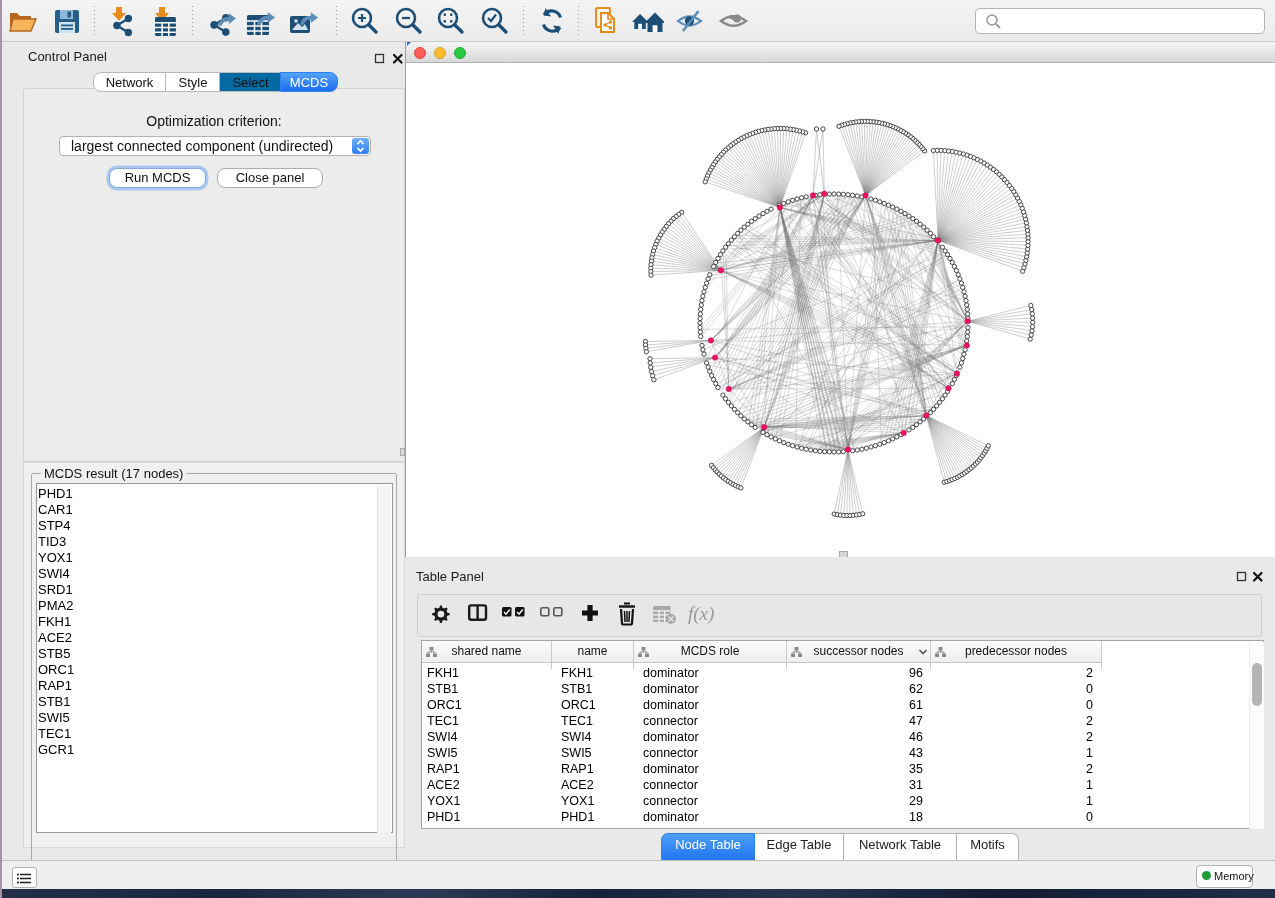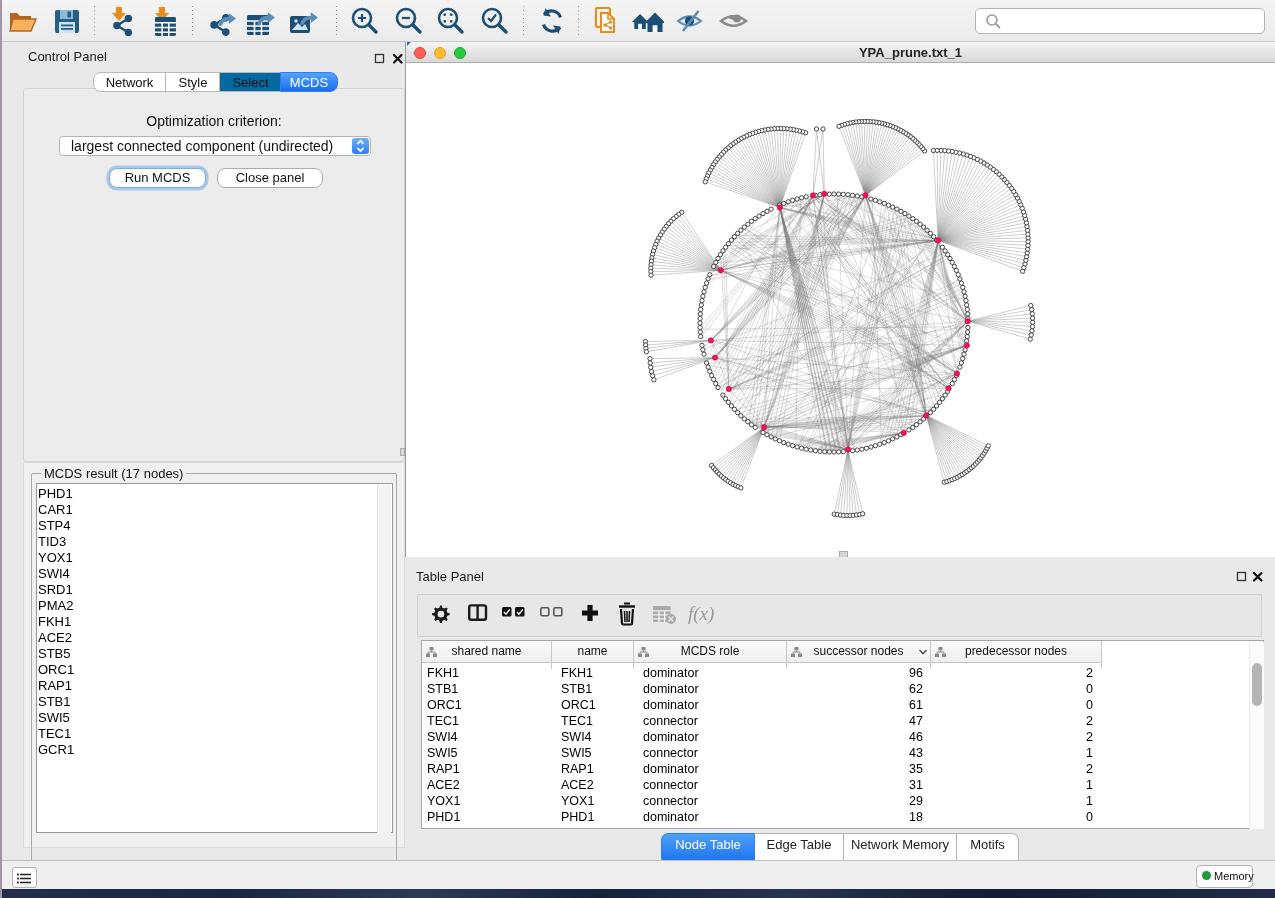--- a/index.html
+++ b/index.html
@@ -221,21 +221,20 @@
         <div id="fstrack"></div>
       </div>
     </div>
   </div>
 <div id="netwin">
     <div id="nettitle">
       <div style="position:absolute;left:1px;top:0;width:0;height:0;border-left:4px solid #2d66c2;border-bottom:4px solid transparent"></div>
       <div class="tl" style="left:8px;background:#ff5f57;border:1px solid #e0443e"></div>
       <div class="tl" style="left:28px;background:#febc2e;border:1px solid #dea123"></div>
       <div class="tl" style="left:48px;background:#28c840;border:1px solid #1dad2b"></div>
-      <span>YPA_prune.txt_1</span>
     </div>
     <div id="netcanvas">
       <svg width="869" height="494" viewBox="0 0 869 494" style="position:absolute;left:0;top:0">
         <path d="M373.9 144.5L399.6 69.8M373.9 144.5L396.6 68.8M373.9 144.5L393.5 68.0M373.9 144.5L390.4 67.2M373.9 144.5L387.3 66.6M373.9 144.5L384.2 66.2M373.9 144.5L381.0 65.8M373.9 144.5L377.8 65.6M373.9 144.5L374.6 65.5M373.9 144.5L371.5 65.5M373.9 144.5L368.3 65.7M373.9 144.5L365.1 66.0M373.9 144.5L362.0 66.4M373.9 144.5L358.8 67.0M373.9 144.5L355.7 67.6M373.9 144.5L352.6 68.4M373.9 144.5L349.6 69.3M373.9 144.5L346.6 70.4M373.9 144.5L343.6 71.5M373.9 144.5L340.7 72.8M373.9 144.5L337.8 74.2M373.9 144.5L335.0 75.7M373.9 144.5L332.3 77.3M373.9 144.5L329.6 79.1M373.9 144.5L327.0 80.9M373.9 144.5L324.5 82.8M373.9 144.5L322.1 84.9M373.9 144.5L319.7 87.0M373.9 144.5L317.4 89.2M373.9 144.5L315.3 91.6M373.9 144.5L313.2 94.0M373.9 144.5L311.2 96.4M373.9 144.5L309.3 99.0M373.9 144.5L307.5 101.7M373.9 144.5L305.9 104.4M373.9 144.5L304.3 107.1M373.9 144.5L302.8 110.0M373.9 144.5L301.5 112.9M373.9 144.5L300.3 115.8M373.9 144.5L299.2 118.8M459.5 132.4L518.6 87.9M459.5 132.4L516.8 85.6M459.5 132.4L514.9 83.4M459.5 132.4L513.0 81.2M459.5 132.4L510.9 79.2M459.5 132.4L508.8 77.2M459.5 132.4L506.6 75.3M459.5 132.4L504.3 73.5M459.5 132.4L502.0 71.8M459.5 132.4L499.6 70.2M459.5 132.4L497.1 68.7M459.5 132.4L494.6 67.3M459.5 132.4L492.0 65.9M459.5 132.4L489.4 64.7M459.5 132.4L486.7 63.6M459.5 132.4L484.0 62.6M459.5 132.4L481.3 61.7M459.5 132.4L478.5 60.9M459.5 132.4L475.7 60.2M459.5 132.4L472.9 59.6M459.5 132.4L470.0 59.1M459.5 132.4L467.1 58.8M459.5 132.4L464.2 58.6M459.5 132.4L461.3 58.4M459.5 132.4L458.4 58.4M459.5 132.4L455.5 58.5M459.5 132.4L452.7 58.7M459.5 132.4L449.8 59.0M459.5 132.4L446.9 59.5M459.5 132.4L444.1 60.0M459.5 132.4L441.3 60.7M459.5 132.4L438.5 61.5M459.5 132.4L435.7 62.3M459.5 132.4L433.0 63.3M532.1 177.4L616.7 208.2M532.1 177.4L617.9 204.6M532.1 177.4L619.0 201.0M532.1 177.4L619.9 197.3M532.1 177.4L620.6 193.6M532.1 177.4L621.2 189.9M532.1 177.4L621.7 186.1M532.1 177.4L622.0 182.4M532.1 177.4L622.1 178.6M532.1 177.4L622.1 174.8M532.1 177.4L621.9 171.1M532.1 177.4L621.5 167.3M532.1 177.4L621.0 163.6M532.1 177.4L620.4 159.8M532.1 177.4L619.6 156.1M532.1 177.4L618.6 152.5M532.1 177.4L617.5 148.9M532.1 177.4L616.2 145.3M532.1 177.4L614.8 141.8M532.1 177.4L613.2 138.4M532.1 177.4L611.5 135.0M532.1 177.4L609.7 131.7M532.1 177.4L607.7 128.5M532.1 177.4L605.6 125.4M532.1 177.4L603.3 122.4M532.1 177.4L600.9 119.4M532.1 177.4L598.4 116.6M532.1 177.4L595.8 113.9M532.1 177.4L593.1 111.2M532.1 177.4L590.3 108.7M532.1 177.4L587.4 106.4M532.1 177.4L584.3 104.1M532.1 177.4L581.2 102.0M532.1 177.4L578.0 100.0M532.1 177.4L574.7 98.1M532.1 177.4L571.3 96.4M532.1 177.4L567.9 94.8M532.1 177.4L564.4 93.4M532.1 177.4L560.9 92.1M532.1 177.4L557.3 91.0M532.1 177.4L553.6 90.0M532.1 177.4L549.9 89.2M532.1 177.4L546.2 88.5M532.1 177.4L542.5 88.0M532.1 177.4L538.7 87.6M532.1 177.4L534.9 87.4M532.1 177.4L531.2 87.4M532.1 177.4L527.4 87.5M561.7 258.2L624.2 276.1M561.7 258.2L625.2 272.0M561.7 258.2L626.0 267.8M561.7 258.2L626.5 263.6M561.7 258.2L626.7 259.3M561.7 258.2L626.6 255.1M561.7 258.2L626.3 250.8M561.7 258.2L625.7 246.6M561.7 258.2L624.8 242.5M520.3 352.6L538.2 419.2M520.3 352.6L540.9 418.5M520.3 352.6L543.5 417.6M520.3 352.6L546.1 416.6M520.3 352.6L548.7 415.5M520.3 352.6L551.3 414.3M520.3 352.6L553.8 412.9M520.3 352.6L556.2 411.5M520.3 352.6L558.6 410.0M520.3 352.6L560.9 408.4M520.3 352.6L563.1 406.7M520.3 352.6L565.3 404.9M520.3 352.6L567.4 403.1M520.3 352.6L569.4 401.1M520.3 352.6L571.3 399.1M520.3 352.6L573.2 397.0M520.3 352.6L574.9 394.8M520.3 352.6L576.6 392.5M520.3 352.6L578.2 390.2M520.3 352.6L579.7 387.8M520.3 352.6L581.0 385.3M520.3 352.6L582.3 382.8M441.9 386.5L428.2 451.1M441.9 386.5L431.3 451.6M441.9 386.5L434.5 452.1M441.9 386.5L437.7 452.4M441.9 386.5L440.9 452.5M441.9 386.5L444.1 452.5M441.9 386.5L447.3 452.3M441.9 386.5L450.5 451.9M441.9 386.5L453.6 451.5M441.9 386.5L456.7 450.8M358.2 364.2L305.6 402.4M358.2 364.2L307.4 404.7M358.2 364.2L309.2 406.9M358.2 364.2L311.1 409.0M358.2 364.2L313.2 411.1M358.2 364.2L315.3 413.0M358.2 364.2L317.5 414.9M358.2 364.2L319.8 416.6M358.2 364.2L322.1 418.3M358.2 364.2L324.6 419.8M358.2 364.2L327.1 421.3M358.2 364.2L329.6 422.6M358.2 364.2L332.2 423.8M358.2 364.2L334.9 424.9M309.0 294.6L244.0 295.7M309.0 294.6L244.2 300.0M309.0 294.6L244.7 304.3M309.0 294.6L245.5 308.6M309.0 294.6L246.6 312.7M309.0 294.6L247.9 316.8M304.9 277.4L239.4 278.5M304.9 277.4L239.6 282.0M304.9 277.4L239.9 285.4M304.9 277.4L240.4 288.8M314.8 207.3L275.7 149.3M314.8 207.3L272.8 151.3M314.8 207.3L270.1 153.5M314.8 207.3L267.4 155.7M314.8 207.3L264.9 158.2M314.8 207.3L262.5 160.7M314.8 207.3L260.3 163.4M314.8 207.3L258.2 166.2M314.8 207.3L256.2 169.0M314.8 207.3L254.4 172.0M314.8 207.3L252.7 175.1M314.8 207.3L251.1 178.2M314.8 207.3L249.8 181.4M314.8 207.3L248.6 184.7M314.8 207.3L247.5 188.0M314.8 207.3L246.6 191.4M314.8 207.3L245.9 194.8M314.8 207.3L245.4 198.2M314.8 207.3L245.0 201.7M314.8 207.3L244.8 205.2M314.8 207.3L244.8 208.7M314.8 207.3L245.0 212.2M407.0 132.4L410.5 66.0M418.3 130.8L417.0 66.0M418.3 130.8L410.5 66.0M407.0 132.4L417.0 66.0" stroke="#8a8a8a" stroke-width="0.6" opacity="0.7" fill="none"></path>
         <path d="M373.9 144.5L342.9 358.3M373.9 144.5L346.5 361.1M373.9 144.5L350.2 363.8M373.9 144.5L420.9 387.8M373.9 144.5L425.6 388.0M373.9 144.5L430.2 388.0M373.9 144.5L434.9 387.8M373.9 144.5L416.7 387.5M373.9 144.5L421.3 387.8M373.9 144.5L426.0 388.0M373.9 144.5L430.6 388.0M373.9 144.5L435.3 387.8M373.9 144.5L439.9 387.5M373.9 144.5L444.5 387.0M373.9 144.5L449.1 386.4M373.9 144.5L420.2 387.8M373.9 144.5L424.8 388.0M373.9 144.5L429.5 388.0M373.9 144.5L434.1 387.9M373.9 144.5L438.8 387.6M373.9 144.5L443.4 387.1M373.9 144.5L448.0 386.5M373.9 144.5L541.6 193.5M373.9 144.5L539.2 189.7M373.9 144.5L536.5 186.0M373.9 144.5L533.8 182.4M373.9 144.5L530.9 178.9M373.9 144.5L527.9 175.5M407.0 132.4L558.4 234.6M407.0 132.4L557.4 230.2M407.0 132.4L556.2 225.9M407.0 132.4L295.1 264.3M407.0 132.4L295.3 268.8M407.0 132.4L295.7 273.2M407.0 132.4L304.7 308.0M407.0 132.4L306.5 312.2M407.0 132.4L308.5 316.2M407.0 132.4L310.6 320.2M407.0 132.4L312.9 324.1M407.0 132.4L315.3 327.9M418.3 130.8L349.7 363.5M418.3 130.8L353.5 366.1M418.3 130.8L357.4 368.5M418.3 130.8L361.4 370.8M418.3 130.8L365.5 373.0M418.3 130.8L369.6 375.0M418.3 130.8L373.8 376.9M418.3 130.8L311.6 198.0M418.3 130.8L309.5 201.9M418.3 130.8L307.4 206.0M418.3 130.8L305.5 210.0M418.3 130.8L303.8 214.2M459.5 132.4L315.4 328.1M459.5 132.4L317.9 331.8M459.5 132.4L320.6 335.5M459.5 132.4L323.4 339.0M459.5 132.4L326.3 342.5M459.5 132.4L329.4 345.9M459.5 132.4L332.5 349.1M459.5 132.4L335.8 352.3M459.5 132.4L339.2 355.3M459.5 132.4L518.6 353.7M459.5 132.4L522.0 350.6M459.5 132.4L525.2 347.4M459.5 132.4L528.3 344.1M459.5 132.4L531.3 340.6M459.5 132.4L534.1 337.1M459.5 132.4L536.9 333.5M532.1 177.4L473.7 380.2M532.1 177.4L478.0 378.6M532.1 177.4L482.3 376.8M532.1 177.4L486.5 375.0M532.1 177.4L490.6 372.9M532.1 177.4L494.7 370.7M532.1 177.4L498.7 368.4M532.1 177.4L502.6 366.0M532.1 177.4L310.4 200.2M532.1 177.4L308.3 204.2M532.1 177.4L306.4 208.2M532.1 177.4L304.6 212.3M532.1 177.4L302.9 216.5M532.1 177.4L556.2 294.0M532.1 177.4L557.4 289.7M532.1 177.4L558.4 285.3M532.1 177.4L559.2 280.9M532.1 177.4L559.9 276.5M532.1 177.4L331.1 172.3M532.1 177.4L328.0 175.6M532.1 177.4L325.0 179.1M532.1 177.4L322.1 182.6M532.1 177.4L319.4 186.2M532.1 177.4L504.5 364.7M532.1 177.4L508.2 362.1M561.7 258.2L415.9 132.5M561.7 258.2L411.3 133.0M561.7 258.2L406.7 133.7M561.7 258.2L411.1 387.0M561.7 258.2L415.7 387.5M561.7 258.2L420.4 387.8M561.7 258.2L425.0 388.0M561.7 258.2L429.6 388.0M561.7 258.2L434.3 387.9M561.7 258.2L438.9 387.6M561.7 258.2L522.1 169.6M561.7 258.2L518.8 166.5M561.7 258.2L515.4 163.5M561.7 258.2L511.8 160.6M561.7 258.2L508.2 157.9M561.7 258.2L504.4 155.2M561.7 258.2L392.4 136.7M561.7 258.2L387.9 138.0M560.8 282.4L330.2 346.8M560.8 282.4L333.4 350.0M560.8 282.4L336.7 353.1M560.8 282.4L340.2 356.1M560.8 282.4L343.7 359.0M560.8 282.4L347.3 361.8M560.8 282.4L351.1 364.4M560.8 282.4L354.9 366.9M560.8 282.4L358.8 369.3M551.0 310.5L342.2 162.2M551.0 310.5L338.7 165.2M551.0 310.5L335.3 168.2M551.0 310.5L332.0 171.4M551.0 310.5L390.6 382.8M551.0 310.5L395.0 384.0M551.0 310.5L399.5 385.0M551.0 310.5L357.6 368.6M542.5 325.3L395.4 135.9M542.5 325.3L390.9 137.1M542.5 325.3L386.5 138.4M542.5 325.3L331.0 172.5M542.5 325.3L327.9 175.8M542.5 325.3L324.9 179.2M542.5 325.3L322.0 182.7M542.5 325.3L319.3 186.3M520.3 352.6L340.5 356.4M520.3 352.6L344.0 359.3M520.3 352.6L347.7 362.0M520.3 352.6L351.4 364.7M520.3 352.6L355.3 367.2M520.3 352.6L497.4 150.8M520.3 352.6L493.4 148.5M520.3 352.6L489.3 146.4M520.3 352.6L485.1 144.4M520.3 352.6L480.9 142.6M520.3 352.6L461.5 136.1M520.3 352.6L457.0 135.1M520.3 352.6L452.4 134.2M520.3 352.6L447.8 133.4M520.3 352.6L443.2 132.8M497.7 369.9L388.4 382.2M497.7 369.9L392.8 383.4M497.7 369.9L397.3 384.5M497.7 369.9L401.8 385.5M497.7 369.9L406.4 386.3M497.7 369.9L411.0 386.9M497.7 369.9L415.6 387.4M497.7 369.9L420.2 387.8M497.7 369.9L348.5 362.6M441.9 386.5L340.0 356.0M441.9 386.5L343.6 358.9M441.9 386.5L347.2 361.7M441.9 386.5L350.9 364.3M441.9 386.5L354.8 366.9M441.9 386.5L358.7 369.2M441.9 386.5L362.7 371.5M441.9 386.5L496.8 150.5M441.9 386.5L492.8 148.2M441.9 386.5L488.7 146.1M441.9 386.5L484.6 144.2M441.9 386.5L480.3 142.3M441.9 386.5L476.0 140.6M441.9 386.5L411.4 133.0M441.9 386.5L406.8 133.6M441.9 386.5L402.2 134.4M358.2 364.2L453.2 134.3M358.2 364.2L448.7 133.6M358.2 364.2L444.1 132.9M358.2 364.2L439.4 132.5M358.2 364.2L434.8 132.2M358.2 364.2L501.3 366.8M358.2 364.2L505.1 364.3M358.2 364.2L508.8 361.6M358.2 364.2L512.5 358.9M358.2 364.2L516.0 356.0M358.2 364.2L519.4 353.0M358.2 364.2L522.7 349.8M358.2 364.2L525.9 346.6M358.2 364.2L529.0 343.3M358.2 364.2L552.9 215.9M322.8 326.0L558.3 234.4M322.8 326.0L557.3 230.0M322.8 326.0L556.1 225.7M322.8 326.0L554.8 221.4M322.8 326.0L553.3 217.2M322.8 326.0L319.8 185.5M322.8 326.0L317.2 189.2M322.8 326.0L314.7 193.0M309.0 294.6L460.3 135.8M309.0 294.6L455.8 134.8M309.0 294.6L451.2 134.0M309.0 294.6L446.6 133.3M309.0 294.6L442.0 132.7M309.0 294.6L437.4 132.3M309.0 294.6L432.7 132.1M309.0 294.6L522.8 349.7M304.9 277.4L458.9 135.5M304.9 277.4L454.4 134.5M304.9 277.4L449.8 133.7M304.9 277.4L445.3 133.1M304.9 277.4L440.6 132.6M304.9 277.4L436.0 132.2M314.8 207.3L542.3 325.5M314.8 207.3L544.6 321.6M314.8 207.3L546.8 317.6M314.8 207.3L548.8 313.6M314.8 207.3L550.6 309.5M314.8 207.3L552.4 305.4M314.8 207.3L510.9 159.9M314.8 207.3L507.2 157.2M314.8 207.3L503.5 154.6M314.8 207.3L499.6 152.1M373.9 144.5L407.0 132.4M373.9 144.5L459.5 132.4M373.9 144.5L551.0 310.5M373.9 144.5L497.7 369.9M373.9 144.5L441.9 386.5M373.9 144.5L358.2 364.2M373.9 144.5L314.8 207.3M407.0 132.4L551.0 310.5M407.0 132.4L441.9 386.5M407.0 132.4L322.8 326.0M418.3 130.8L532.1 177.4M418.3 130.8L560.8 282.4M418.3 130.8L520.3 352.6M418.3 130.8L358.2 364.2M459.5 132.4L532.1 177.4M459.5 132.4L561.7 258.2M459.5 132.4L560.8 282.4M459.5 132.4L497.7 369.9M459.5 132.4L441.9 386.5M459.5 132.4L309.0 294.6M459.5 132.4L314.8 207.3M532.1 177.4L551.0 310.5M532.1 177.4L497.7 369.9M532.1 177.4L322.8 326.0M532.1 177.4L314.8 207.3M561.7 258.2L560.8 282.4M561.7 258.2L441.9 386.5M561.7 258.2L358.2 364.2M561.7 258.2L322.8 326.0M561.7 258.2L304.9 277.4M561.7 258.2L314.8 207.3M560.8 282.4L551.0 310.5M560.8 282.4L520.3 352.6M560.8 282.4L358.2 364.2M560.8 282.4L322.8 326.0M560.8 282.4L304.9 277.4M560.8 282.4L314.8 207.3M551.0 310.5L322.8 326.0M551.0 310.5L309.0 294.6M542.5 325.3L322.8 326.0M542.5 325.3L304.9 277.4M520.3 352.6L497.7 369.9M520.3 352.6L441.9 386.5M520.3 352.6L309.0 294.6M520.3 352.6L304.9 277.4M497.7 369.9L309.0 294.6M441.9 386.5L304.9 277.4M358.2 364.2L322.8 326.0M358.2 364.2L304.9 277.4M322.8 326.0L304.9 277.4M560.9 263.7L295.2 266.3M401.8 385.5L511.7 160.5M389.5 137.5L536.0 334.7M311.1 321.1L540.9 192.4M426.3 388.0L506.5 156.7M313.2 324.6L542.6 195.0M508.0 362.3L405.9 133.8M557.0 291.2L338.5 165.3M480.2 142.3L392.5 383.3M367.8 374.1L527.0 174.5M525.0 172.4L392.2 383.3M431.2 132.0L442.4 387.3M330.7 347.3L534.9 183.8M313.0 324.2L540.9 192.3M550.0 311.1L337.6 166.1M400.0 385.1L500.6 152.7M322.5 182.0L558.7 236.6M386.9 138.3L354.6 366.8M429.6 388.0L544.3 322.1M299.5 226.8L352.6 154.6M561.0 263.1L496.3 150.2M458.5 135.4L297.4 284.4M549.5 312.1L410.9 386.9M524.5 348.0L404.9 133.9M500.8 152.9L543.5 323.5M389.7 382.6L394.6 136.1M560.6 270.3L323.9 339.7M560.8 253.7L431.7 387.9M387.4 138.1L547.1 317.1M551.3 307.9L503.1 154.4M527.5 175.1L379.2 140.9M302.4 302.0L522.7 349.8M322.8 338.3L408.0 133.5M466.2 137.4L475.4 379.6M416.3 132.5L432.2 387.9M538.2 331.7L367.3 373.9M539.3 189.9L297.8 286.2M405.8 133.8L325.2 178.8M445.6 386.9L332.3 171.1M418.0 132.4L554.4 299.9M302.0 300.8L560.9 263.7M560.8 252.2L485.2 144.4M526.7 345.8L384.7 381.0M300.4 296.2L382.3 139.8" stroke="#787878" stroke-width="0.65" opacity="0.4" fill="none"></path>
         <g fill="#fff" stroke="#3d3d3d" stroke-width="0.95">
           <circle cx="561.9" cy="255.5" r="2.15"></circle>
           <circle cx="561.7" cy="251.0" r="2.15"></circle>
           <circle cx="561.3" cy="246.5" r="2.15"></circle>
           <circle cx="560.7" cy="242.0" r="2.15"></circle>
@@ -779,21 +778,21 @@
       <div class="trow" style="left:139px;top:168px">PHD1</div>
       <div class="trow" style="left:221px;top:168px">dominator</div>
       <div class="trow" style="left:365px;top:168px;width:136px;text-align:right">18</div>
       <div class="trow" style="left:509px;top:168px;width:162px;text-align:right">0</div>
       <div id="vtrack"></div>
       <div id="vthumb"></div>
     </div>
     <div id="btabs">
       <div class="btab" style="left:0px;width:94px;background:linear-gradient(#4da0f8,#1a6eee);color:#fff;border-radius:7px 0 0 7px;border:1px solid #2f7fe8;">Node Table</div>
       <div class="btab" style="left:94px;width:89px;background:#fff;color:#222;border:1px solid #b3b3b3;border-left:none;">Edge Table</div>
-      <div class="btab" style="left:183px;width:113px;background:#fff;color:#222;border:1px solid #b3b3b3;border-left:none;">Network Memory</div>
+      <div class="btab" style="left:183px;width:113px;background:#fff;color:#222;border:1px solid #b3b3b3;border-left:none;">Network Table</div>
       <div class="btab" style="left:296px;width:62px;background:#fff;color:#222;border-radius:0 7px 7px 0;border:1px solid #b3b3b3;border-left:none;">Motifs</div>
     </div>
   </div>
 <div id="statusbar">
     <div id="hambtn"><svg width="25" height="21" viewBox="0 0 25 21" style="">
         <g stroke="#222" stroke-width="1.6">
           <path d="M7 6.5 H18 M7 10.5 H18 M7 14.5 H18"></path>
         </g>
         <g fill="#222">
           <rect x="4" y="5.6" width="1.8" height="1.8"></rect>

